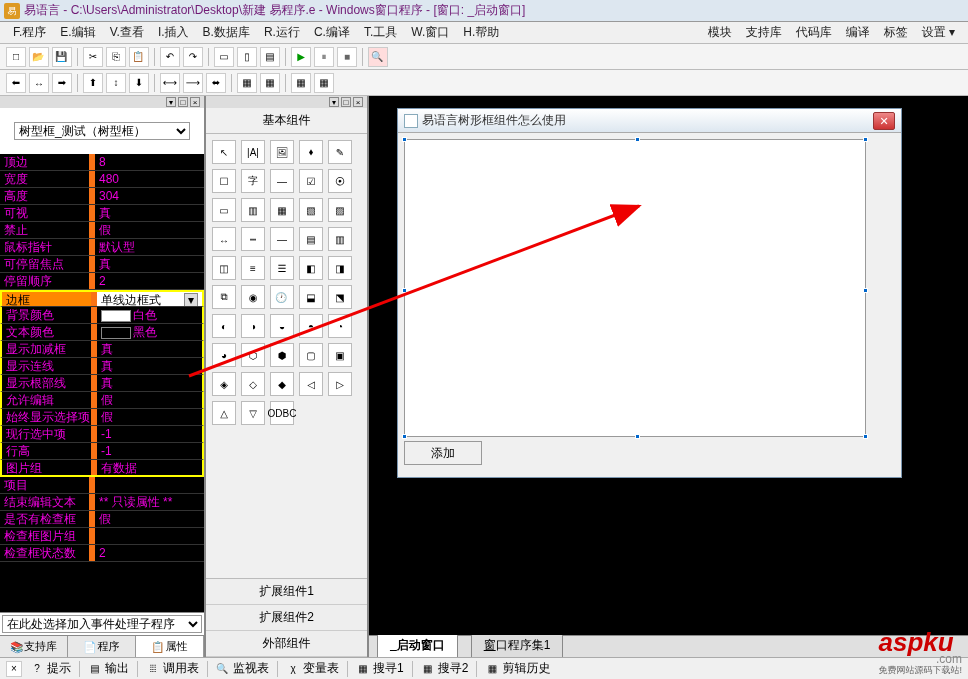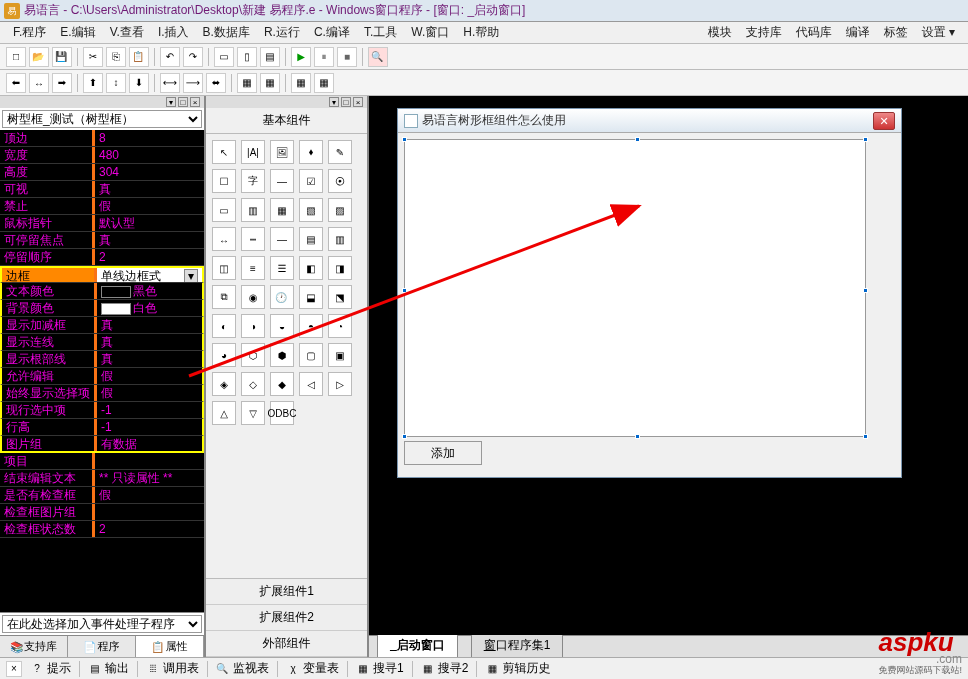--- a/index.html
+++ b/index.html
@@ -26,28 +26,28 @@
 
 .toolbar2 { height: 26px; background: #f4f4f4; display: flex; align-items: center; padding: 0 6px; border-bottom: 1px solid #bbb; gap: 3px; }
 
 
 .main { display: flex; height: calc(100% - 22px - 22px - 26px - 26px - 22px); }
 
 
 .left-panel { width: 206px; background: #2a2a2a; border-right: 2px solid #888; display: flex; flex-direction: column; }
 .left-header { display: flex; justify-content: flex-end; padding: 1px 4px; background: #ddd; font-size: 9px; }
 .hdrIcon { width: 10px; height: 10px; border: 1px solid #888; margin-left: 2px; cursor: pointer; font-size: 8px; text-align: center; }
-.combo-row { background: #fff; padding: 2px; }
+.combo-row { background: #fff; padding: 14px; }
 .combo { width: 100%; height: 18px; font-size: 12px; background: #fff; border: 1px solid #999; }
 .prop-grid { flex: 1; overflow-y: auto; background: #000; }
 .prop-row { display: flex; height: 17px; border-bottom: 1px solid #333; }
 .prop-row.yellow-border { border-left: 2px solid #ff0; border-right: 2px solid #ff0; }
 .prop-row.yellow-top { border-top: 2px solid #ff0; }
 .prop-row.yellow-bottom { border-bottom: 2px solid #ff0; }
-.prop-name { width: 95px; padding: 0 4px; color: #e0d; font-size: 12px; line-height: 17px; background: #000; border-right: 3px solid #f97316; white-space: nowrap; overflow: hidden; }
+.prop-name { width: 95px; padding: 0 4px; color: #e0d; font-size: 12px; line-height: 17px; background: #000; border-right: 6px solid #f97316; white-space: nowrap; overflow: hidden; }
 .prop-val { flex: 1; padding: 0 4px; color: #e0d; font-size: 12px; line-height: 17px; background: #000; white-space: nowrap; overflow: hidden; }
 .prop-row.sel .prop-name { background: #f80; color: #000; }
 .prop-row.sel .prop-val { background: #fff; color: #000; }
 .prop-row.sel .dd { float: right; width: 14px; height: 14px; background: #ddd; border: 1px solid #888; text-align: center; line-height: 12px; margin-top: 1px; }
 .color-swatch { display: inline-block; width: 30px; height: 12px; vertical-align: middle; margin-right: 2px; }
 .event-combo { background: #fff; padding: 2px; border-top: 1px solid #888; }
 .left-tabs { display: flex; background: #e8e8e8; border-top: 1px solid #888; }
 .left-tab { flex: 1; padding: 3px 4px; font-size: 11px; text-align: center; border-right: 1px solid #999; cursor: pointer; display: flex; align-items: center; justify-content: center; gap: 2px; }
 .left-tab.active { background: #fff; }
 .tab-icon { width: 12px; height: 12px; display: inline-block; }
@@ -194,26 +194,26 @@
         </div>
         <div class="prop-row">
           <div class="prop-name">停留顺序</div>
           <div class="prop-val"><span>2</span></div>
         </div>
         <div class="prop-row sel yellow-border yellow-top">
           <div class="prop-name">边框</div>
           <div class="prop-val"><span>单线边框式</span><span class="dd">▾</span></div>
         </div>
         <div class="prop-row yellow-border">
+          <div class="prop-name">背景颜色</div>
+          <div class="prop-val"><span class="color-swatch" style="background: rgb(255, 255, 255); border: 1px solid rgb(136, 136, 136);"></span><span>白色</span></div>
+        </div>
+        <div class="prop-row yellow-border">
           <div class="prop-name">文本颜色</div>
           <div class="prop-val"><span class="color-swatch" style="background: rgb(0, 0, 0); border: 1px solid rgb(136, 136, 136);"></span><span>黑色</span></div>
-        </div>
-        <div class="prop-row yellow-border">
-          <div class="prop-name">背景颜色</div>
-          <div class="prop-val"><span class="color-swatch" style="background: rgb(255, 255, 255); border: 1px solid rgb(136, 136, 136);"></span><span>白色</span></div>
         </div>
         <div class="prop-row yellow-border">
           <div class="prop-name">显示加减框</div>
           <div class="prop-val"><span>真</span></div>
         </div>
         <div class="prop-row yellow-border">
           <div class="prop-name">显示连线</div>
           <div class="prop-val"><span>真</span></div>
         </div>
         <div class="prop-row yellow-border">

